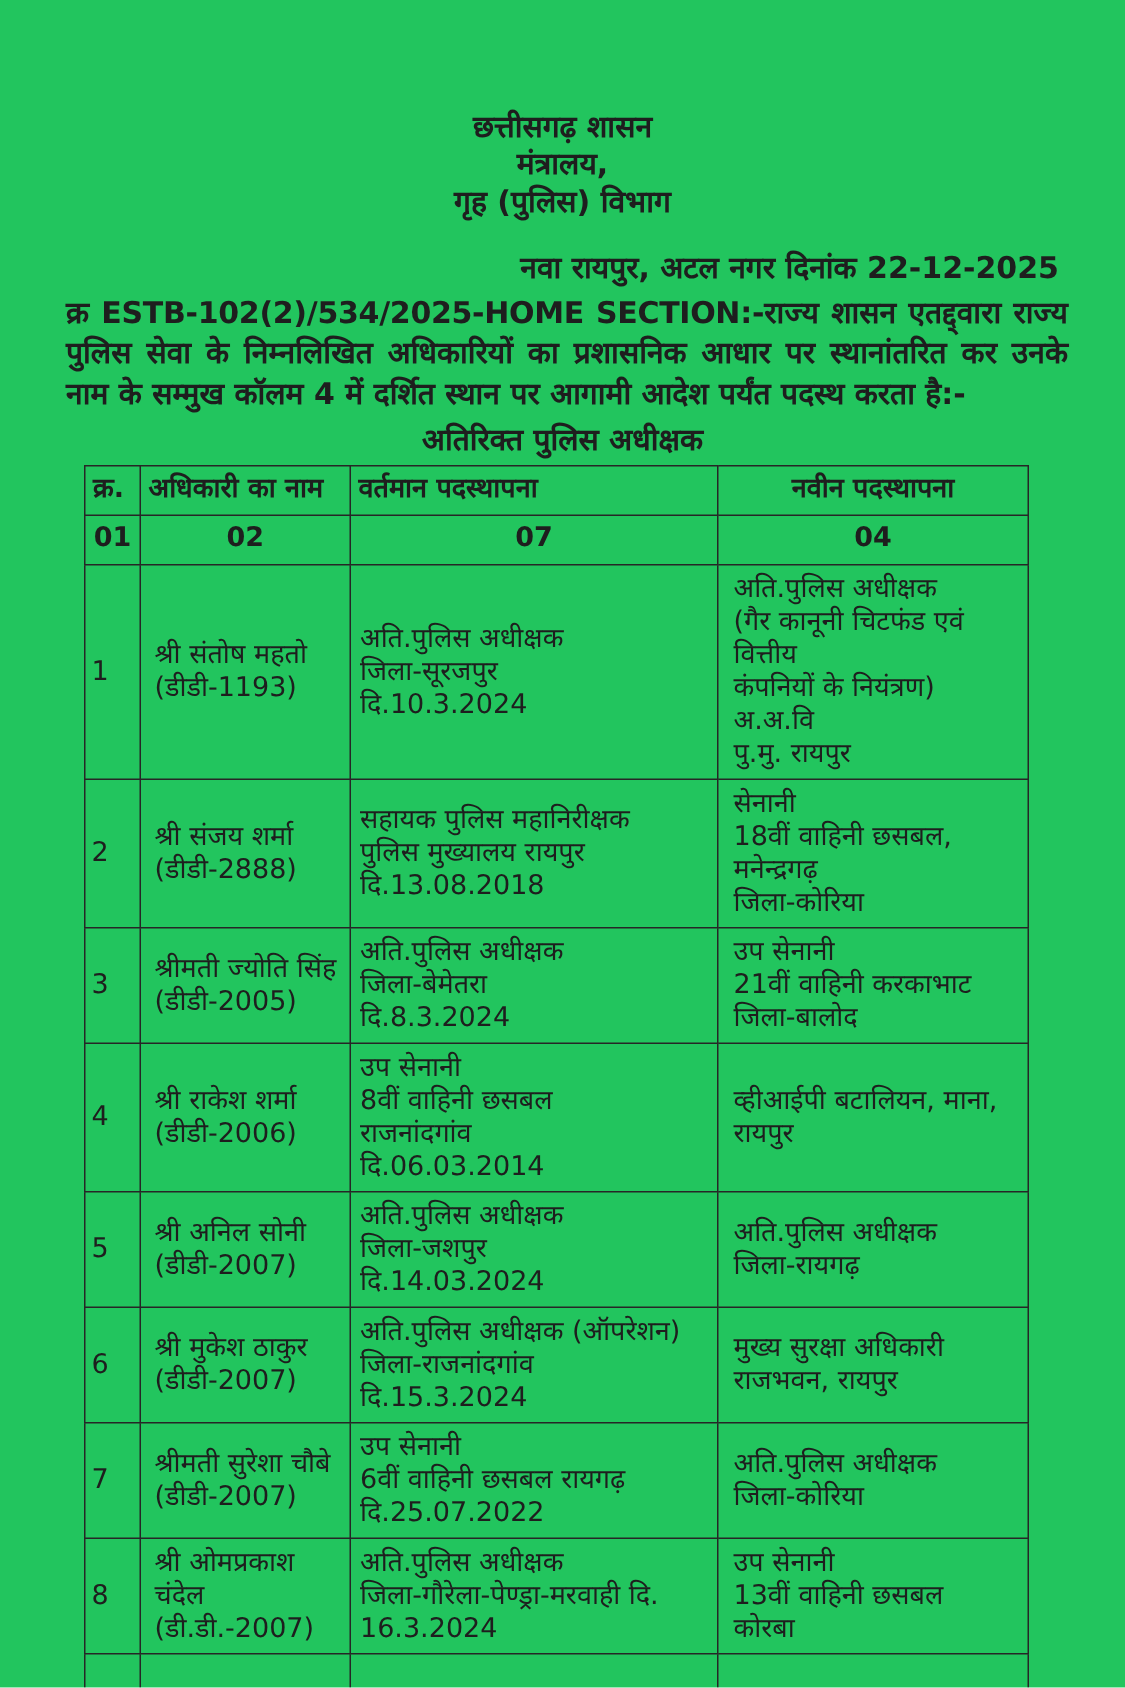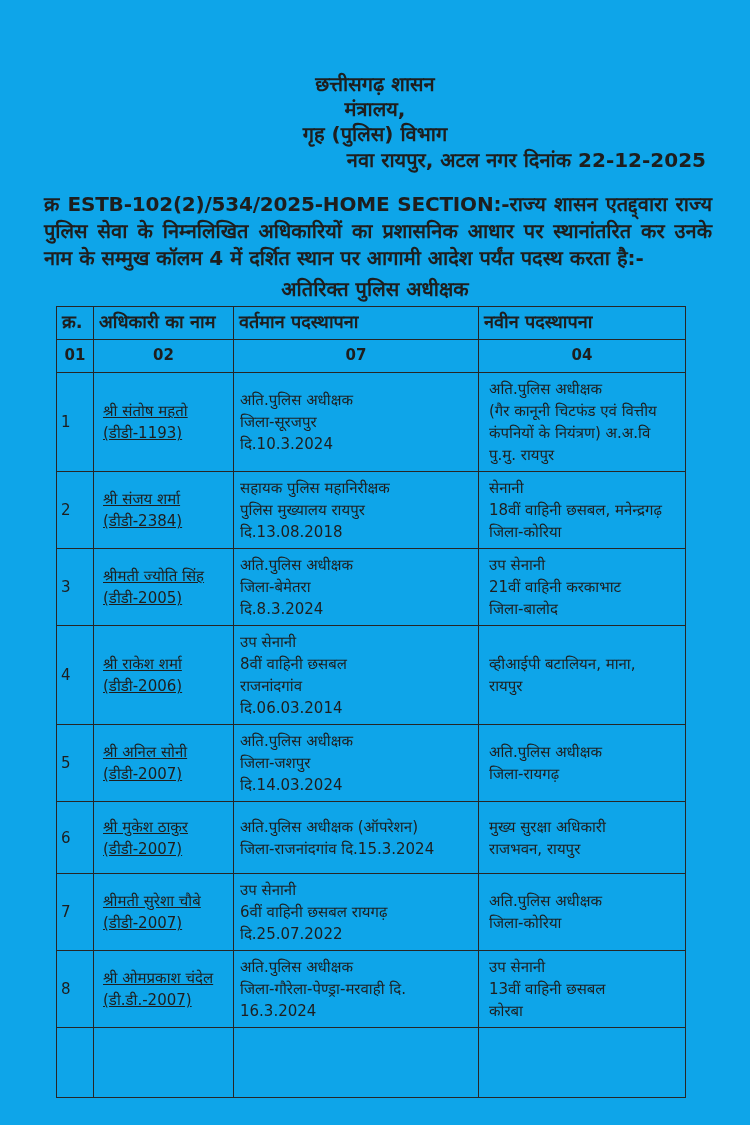--- a/index.html
+++ b/index.html
@@ -1,38 +1,39 @@
 <!DOCTYPE html>
 <html lang="hi"><head>
 <meta charset="utf-8">
 <style>
   html, body { margin: 0; padding: 0; background: #ffffff; }
   .page {
     position: relative;
     width: 750px;
     height: 1125px;
     margin: 0 auto;
-    background: #0ea5e9;
+    background: #22c55e;
     overflow: hidden;
     color: #1e1e1e;
     font-family: "DejaVu Sans", "Liberation Sans", sans-serif;
     box-sizing: border-box;
     padding-top: 72px;
   }
   .gov-header { text-align: center; font-size: 20px; line-height: 25px; font-weight: 600; }
   .gov-header .hline { display: block; }
   .date-line {
+    margin-top: 18px;
     margin-right: 44px;
     text-align: right;
     font-size: 20px;
     line-height: 26px;
     font-weight: 600;
   }
   .order-para {
-    margin: 18px 38px 0 44px;
+    margin: 4px 38px 0 44px;
     width: 668px;
     font-size: 20px;
     line-height: 27px;
     font-weight: 700;
     text-align: justify;
   }
   .order-para .ref { font-weight: 800; letter-spacing: -0.2px; }
   .table-title {
     margin-top: 4px;
     width: 750px;
@@ -44,40 +45,40 @@
   table.transfer-table {
     margin-left: 56px;
     margin-top: 4px;
     width: 629px;
     border-collapse: collapse;
     table-layout: fixed;
   }
   .transfer-table th, .transfer-table td {
     border: 1.6px solid #262626;
     padding: 5px 6px;
-    font-size: 15px;
+    font-size: 18px;
     line-height: 22px;
     vertical-align: middle;
     overflow: hidden;
     box-sizing: border-box;
   }
   .transfer-table thead th {
     font-weight: 700;
     font-size: 18px;
     text-align: left;
     padding: 4px 5px 6px 5px;
   }
-  .transfer-table thead th:last-child { }
+  .transfer-table thead th:last-child { text-align: center; }
   .transfer-table tr.num-row td {
     text-align: center;
     font-weight: 700;
     padding: 4px 5px 6px 5px;
   }
   .transfer-table td.c-sno { padding-left: 4px; }
-  .transfer-table td.c-name { padding-left: 9px; text-decoration: underline; }
+  .transfer-table td.c-name { padding-left: 9px; }
   .transfer-table td.c-new { padding-left: 10px; }
   .transfer-table tbody tr:nth-child(6) { height: 72px; }
   .transfer-table tbody tr:nth-child(9) { height: 70px; }
   .transfer-table tbody tr:nth-child(9) td { vertical-align: top; }
   .transfer-table tbody tr:nth-child(9) td.c-name { padding-top: 22px; }
   .cl { display: block; }
 </style>
 </head>
 <body>
 
@@ -132,21 +133,21 @@
             <span class="cl">अति.पुलिस अधीक्षक</span>
             <span class="cl">(गैर कानूनी चिटफंड एवं वित्तीय</span>
             <span class="cl">कंपनियों के नियंत्रण) अ.अ.वि</span>
             <span class="cl">पु.मु. रायपुर</span>
           </td>
         </tr>
         <tr>
           <td class="c-sno">2</td>
           <td class="c-name">
             <span class="cl">श्री संजय शर्मा</span>
-            <span class="cl">(डीडी-2384)</span>
+            <span class="cl">(डीडी-2888)</span>
           </td>
           <td class="c-current">
             <span class="cl">सहायक पुलिस महानिरीक्षक</span>
             <span class="cl">पुलिस मुख्यालय रायपुर</span>
             <span class="cl">दि.13.08.2018</span>
           </td>
           <td class="c-new">
             <span class="cl">सेनानी</span>
             <span class="cl">18वीं वाहिनी छसबल, मनेन्द्रगढ़</span>
             <span class="cl">जिला-कोरिया</span>

